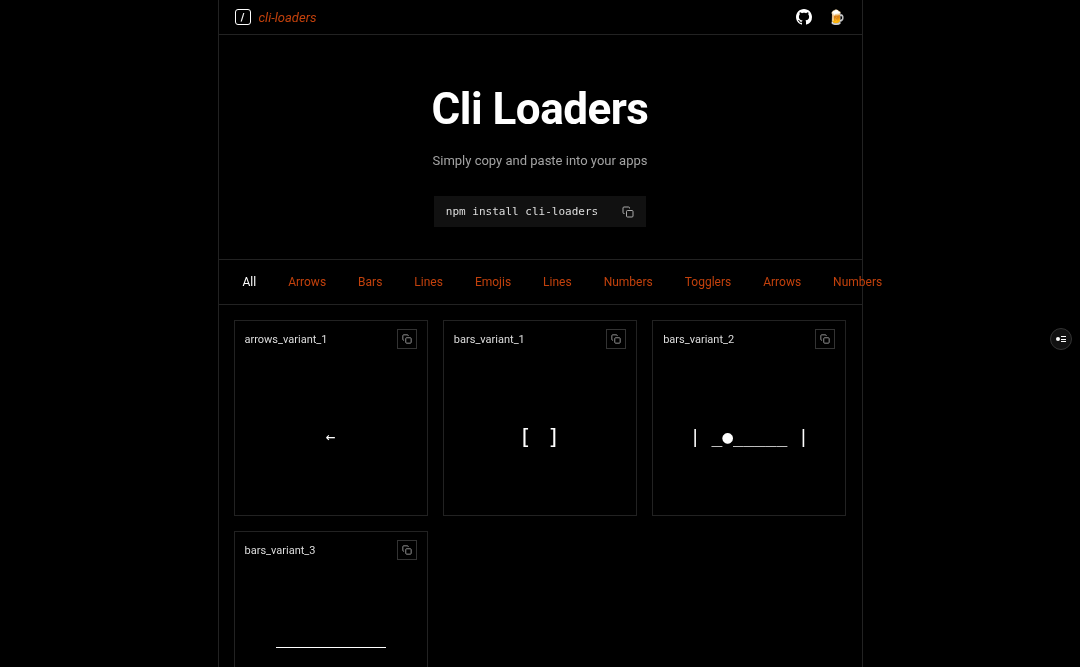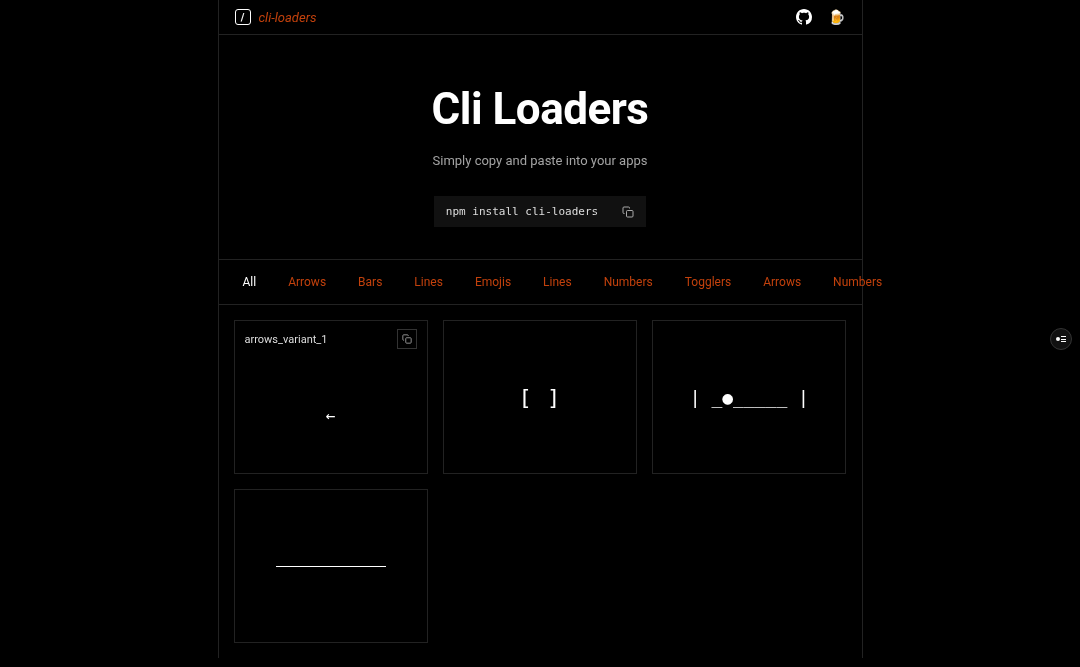--- a/index.html
+++ b/index.html
@@ -111,21 +111,21 @@
       color: #fff;
     }
     .grid {
       display: grid;
       grid-template-columns: repeat(3, 1fr);
       gap: 15px;
       padding: 15px;
     }
     .card {
       border: 1px solid #222;
-      height: 154px;
+      height: 196px;
       display: flex;
       flex-direction: column;
     }
     .card-header {
       display: flex;
       justify-content: space-between;
       align-items: center;
       padding: 8px 10px;
     }
     .card-title {
@@ -248,28 +248,55 @@
               <path d="M5 15H4a2 2 0 01-2-2V4a2 2 0 012-2h9a2 2 0 012 2v1"></path>
             </svg>
         </div>
       </div>
       <div class="card-body loader-1">←</div>
     </div>
 
 
 
     <div class="card">
+      <div class="card-header">
+        <span class="card-title">bars_variant_1</span>
+        <div class="card-copy">
+          <svg viewBox="0 0 24 24" fill="none" stroke="#aaa" stroke-width="2">
+              <rect x="9" y="9" width="13" height="13" rx="2"></rect>
+              <path d="M5 15H4a2 2 0 01-2-2V4a2 2 0 012-2h9a2 2 0 012 2v1"></path>
+            </svg>
+        </div>
+      </div>
       <div class="card-body loader-4">[  ]</div>
     </div>
 
     <div class="card">
+      <div class="card-header">
+        <span class="card-title">bars_variant_2</span>
+        <div class="card-copy">
+          <svg viewBox="0 0 24 24" fill="none" stroke="#aaa" stroke-width="2">
+              <rect x="9" y="9" width="13" height="13" rx="2"></rect>
+              <path d="M5 15H4a2 2 0 01-2-2V4a2 2 0 012-2h9a2 2 0 012 2v1"></path>
+            </svg>
+        </div>
+      </div>
       <div class="card-body loader-5">| _●_____ |</div>
     </div>
 
     <div class="card">
+      <div class="card-header">
+        <span class="card-title">bars_variant_3</span>
+        <div class="card-copy">
+          <svg viewBox="0 0 24 24" fill="none" stroke="#aaa" stroke-width="2">
+              <rect x="9" y="9" width="13" height="13" rx="2"></rect>
+              <path d="M5 15H4a2 2 0 01-2-2V4a2 2 0 012-2h9a2 2 0 012 2v1"></path>
+            </svg>
+        </div>
+      </div>
       <div class="card-body">
         <span style="border-bottom:1px solid #fff; width:110px; display:inline-block;"></span>
       </div>
     </div>
   </div>
 </div>
 
 <div class="fab">
   <div class="fab-inner">
     <div class="fab-circle"></div>

